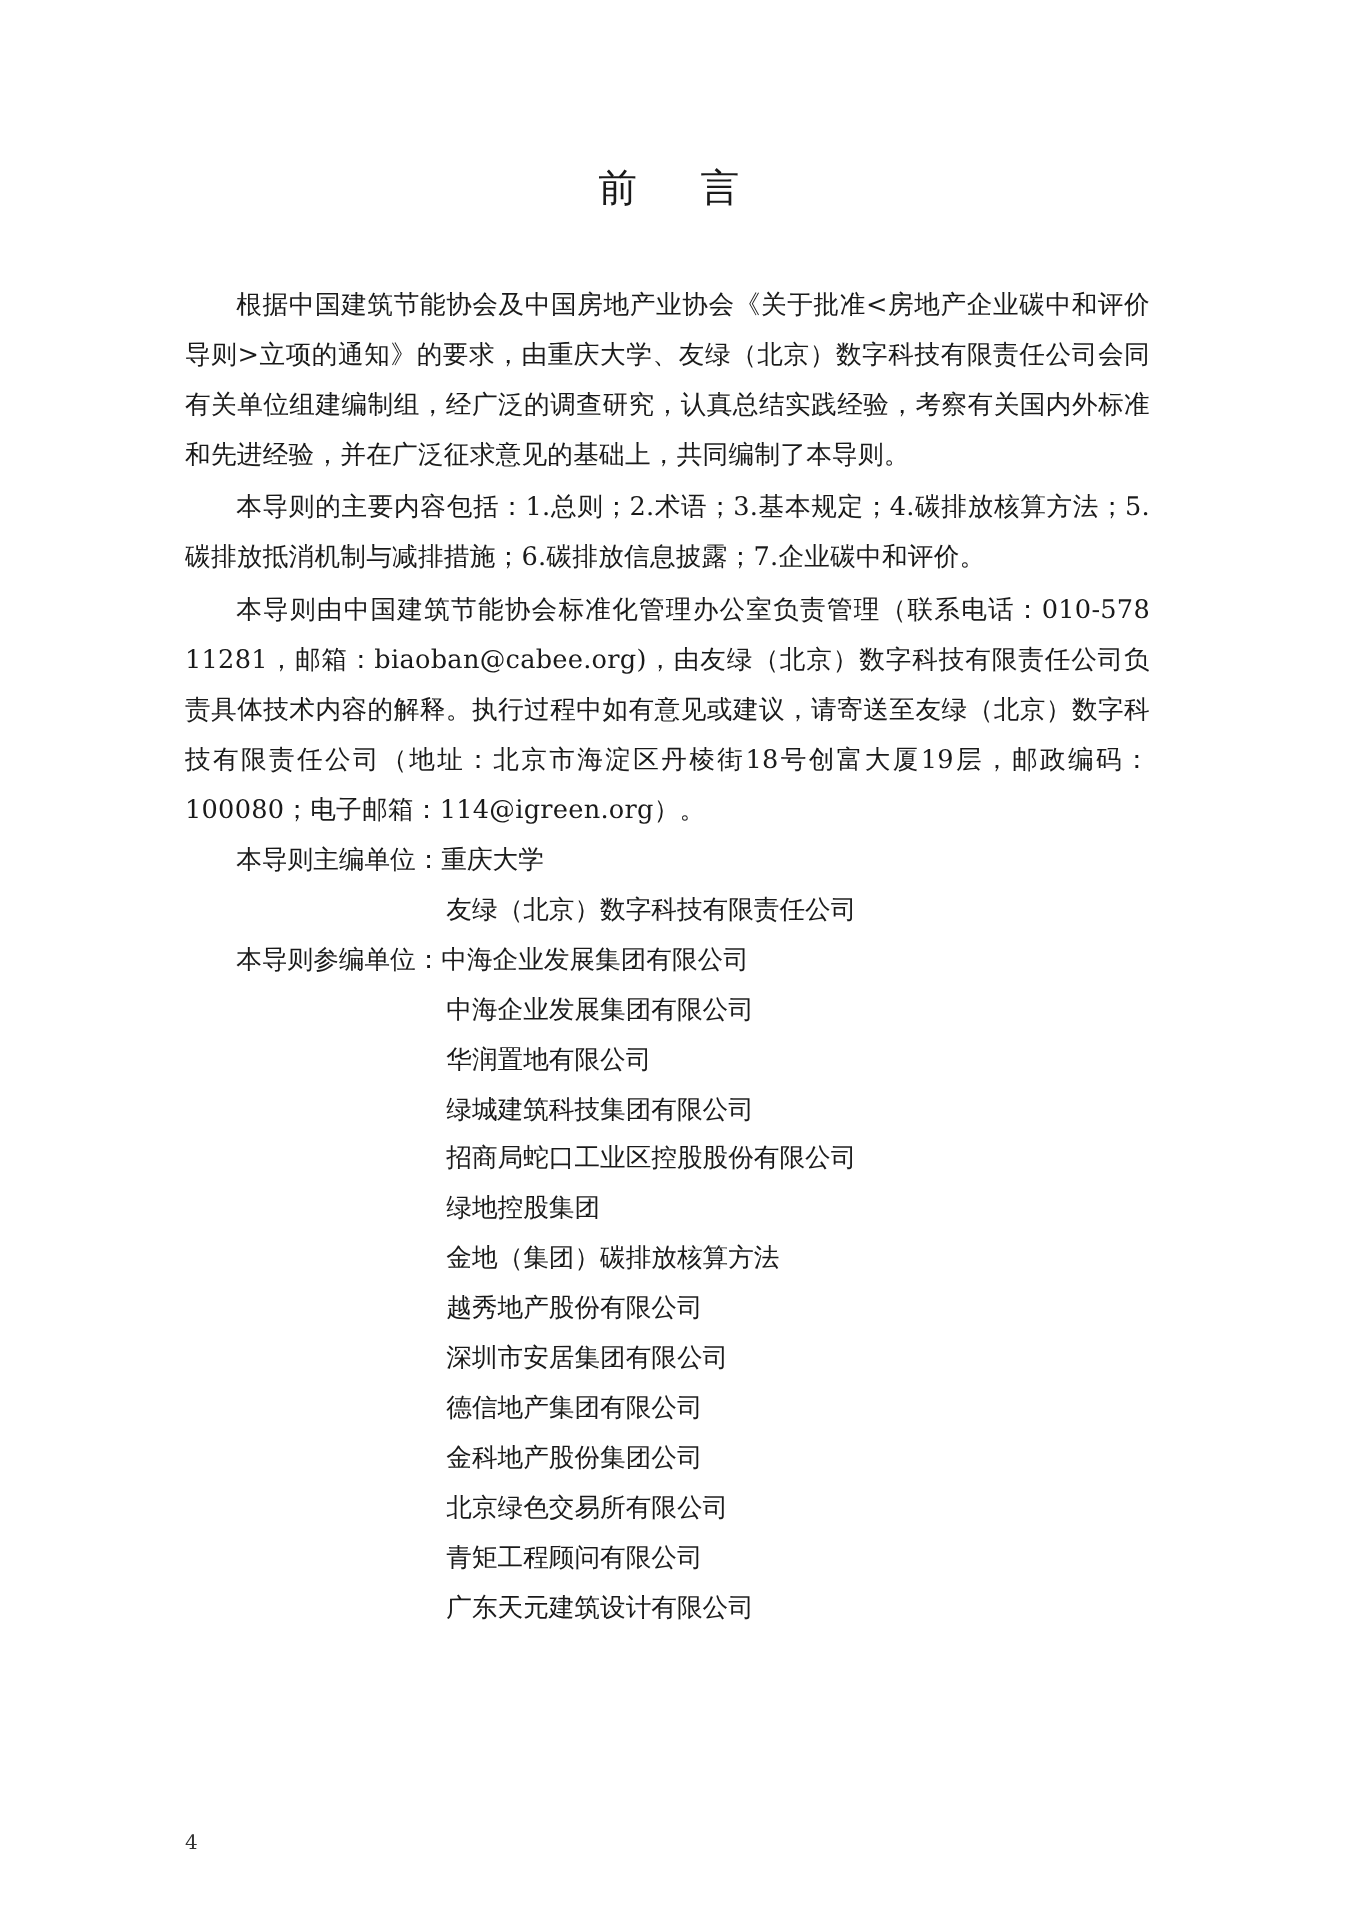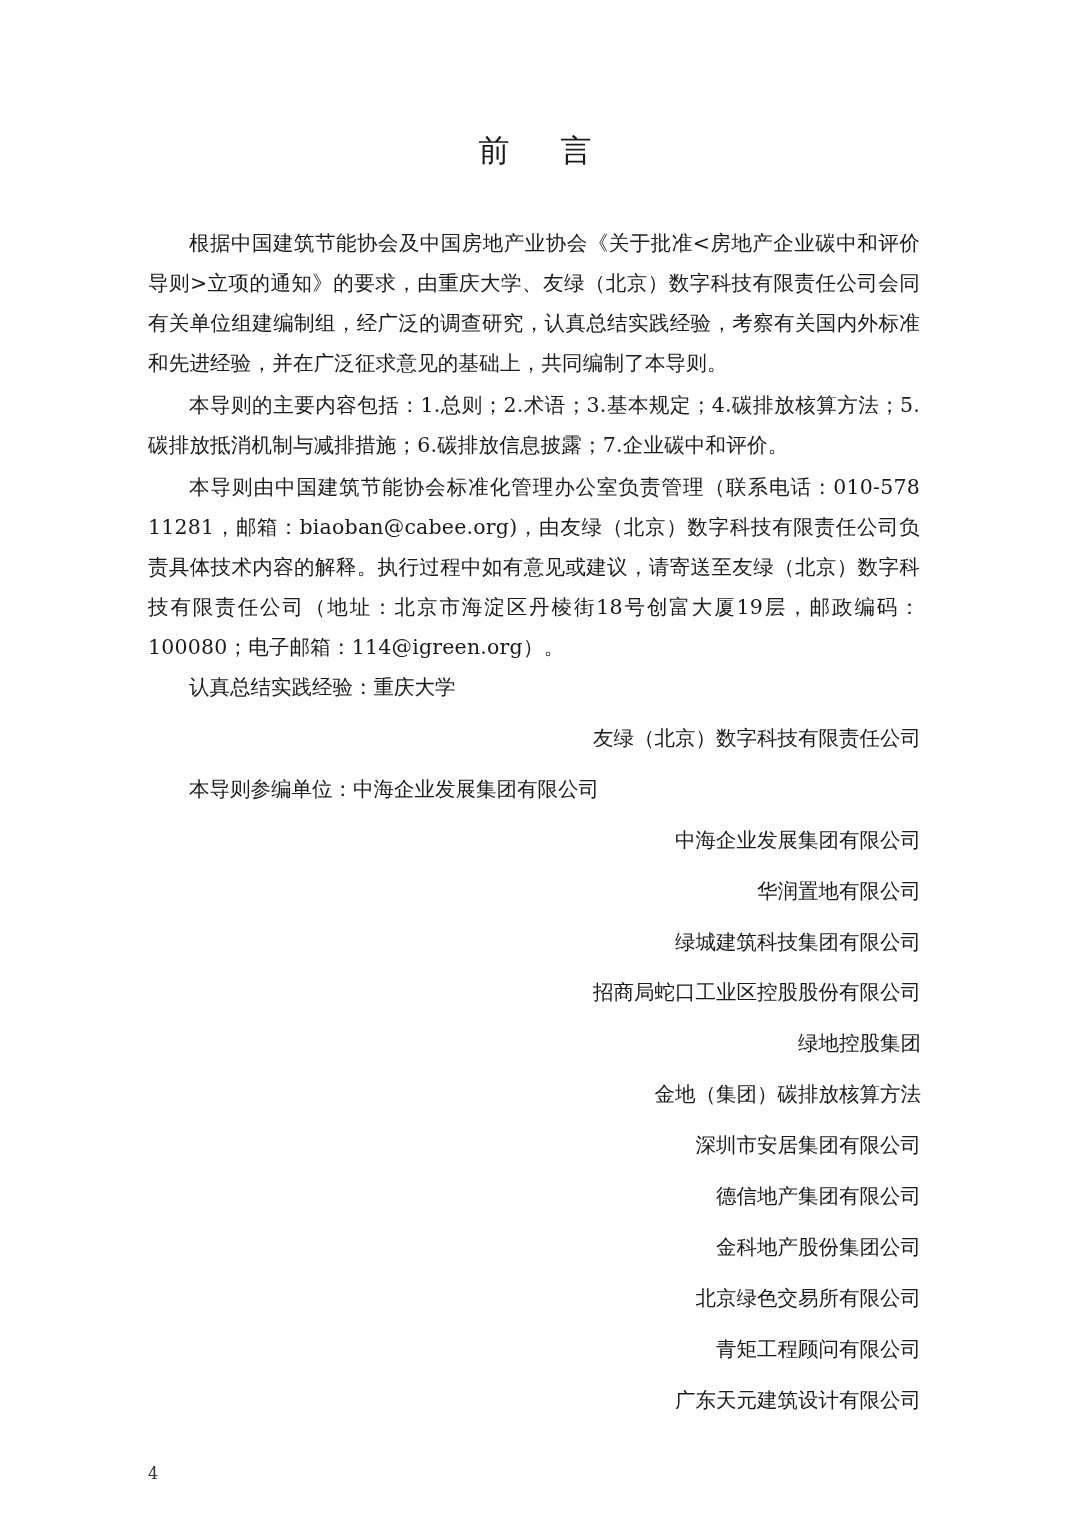--- a/index.html
+++ b/index.html
@@ -46,24 +46,23 @@
   .unit-line {
     font-size: 20.5px;
     line-height: 1.95;
     margin: 0;
     text-indent: 2em;
     white-space: nowrap;
   }
   .unit-sub {
     font-size: 20.5px;
     line-height: 1.95;
-    margin: 11px;
+    margin: 0;
     padding-left: 10.2em;
     white-space: nowrap;
-    text-align: right;
   }
   .page-number {
     position: absolute;
     left: 148px;
     bottom: 44px;
     font-size: 16px;
     color: #333;
     font-family: "DejaVu Serif", "Liberation Serif", serif;
   }
 </style>
@@ -71,30 +70,31 @@
 <body>
 
 <div class="page">
 
   <h1 class="doc-title">前　言</h1>
 
   <p class="para">根据中国建筑节能协会及中国房地产业协会《关于批准&lt;房地产企业碳中和评价导则&gt;立项的通知》的要求，由重庆大学、友绿（北京）数字科技有限责任公司会同有关单位组建编制组，经广泛的调查研究，认真总结实践经验，考察有关国内外标准和先进经验，并在广泛征求意见的基础上，共同编制了本导则。</p>
   <p class="para">本导则的主要内容包括：1.总则；2.术语；3.基本规定；4.碳排放核算方法；5.碳排放抵消机制与减排措施；6.碳排放信息披露；7.企业碳中和评价。</p>
   <p class="para tight">本导则由中国建筑节能协会标准化管理办公室负责管理（联系电话：010-578 11281，邮箱：biaoban@cabee.org)，由友绿（北京）数字科技有限责任公司负责具体技术内容的解释。执行过程中如有意见或建议，请寄送至友绿（北京）数字科技有限责任公司（地址：北京市海淀区丹棱街18号创富大厦19层，邮政编码：100080；电子邮箱：114@igreen.org）。</p>
 
-  <p class="unit-line"><span>认真总结实践经验：</span><span>重庆大学</span></p>
+  <p class="unit-line"><span>本导则主编单位：</span><span>重庆大学</span></p>
   <p class="unit-sub">友绿（北京）数字科技有限责任公司</p>
 
   <p class="unit-line"><span>本导则参编单位：</span><span>中海企业发展集团有限公司</span></p>
   <p class="unit-sub">中海企业发展集团有限公司</p>
   <p class="unit-sub">华润置地有限公司</p>
   <p class="unit-sub">绿城建筑科技集团有限公司</p>
   <p class="unit-sub">招商局蛇口工业区控股股份有限公司</p>
   <p class="unit-sub">绿地控股集团</p>
   <p class="unit-sub">金地（集团）碳排放核算方法</p>
+  <p class="unit-sub">越秀地产股份有限公司</p>
   <p class="unit-sub">深圳市安居集团有限公司</p>
   <p class="unit-sub">德信地产集团有限公司</p>
   <p class="unit-sub">金科地产股份集团公司</p>
   <p class="unit-sub">北京绿色交易所有限公司</p>
   <p class="unit-sub">青矩工程顾问有限公司</p>
   <p class="unit-sub">广东天元建筑设计有限公司</p>
 
   <div class="page-number">4</div>
 </div>
 

